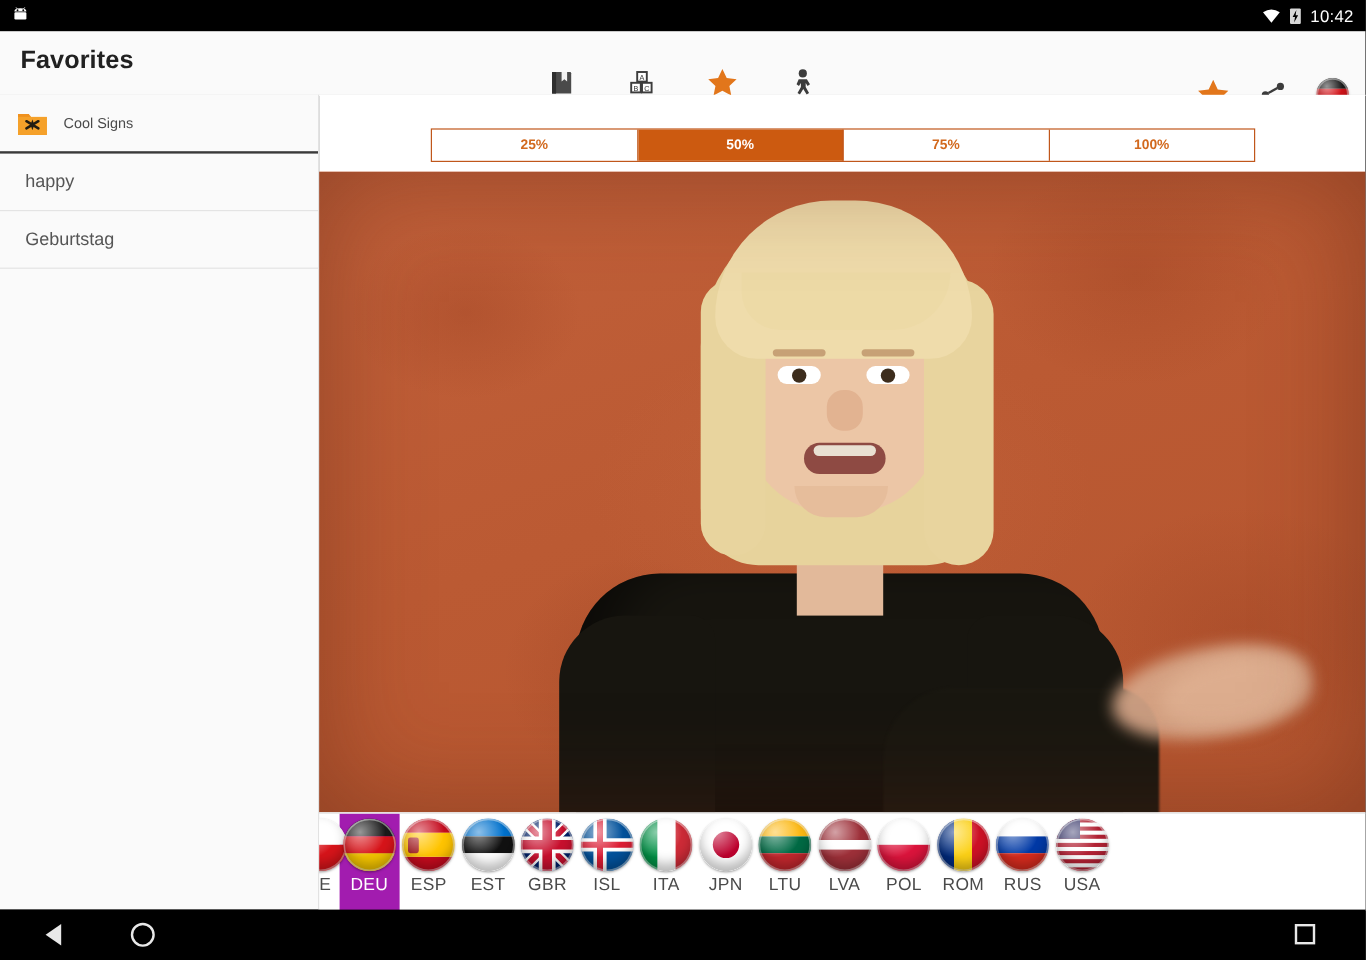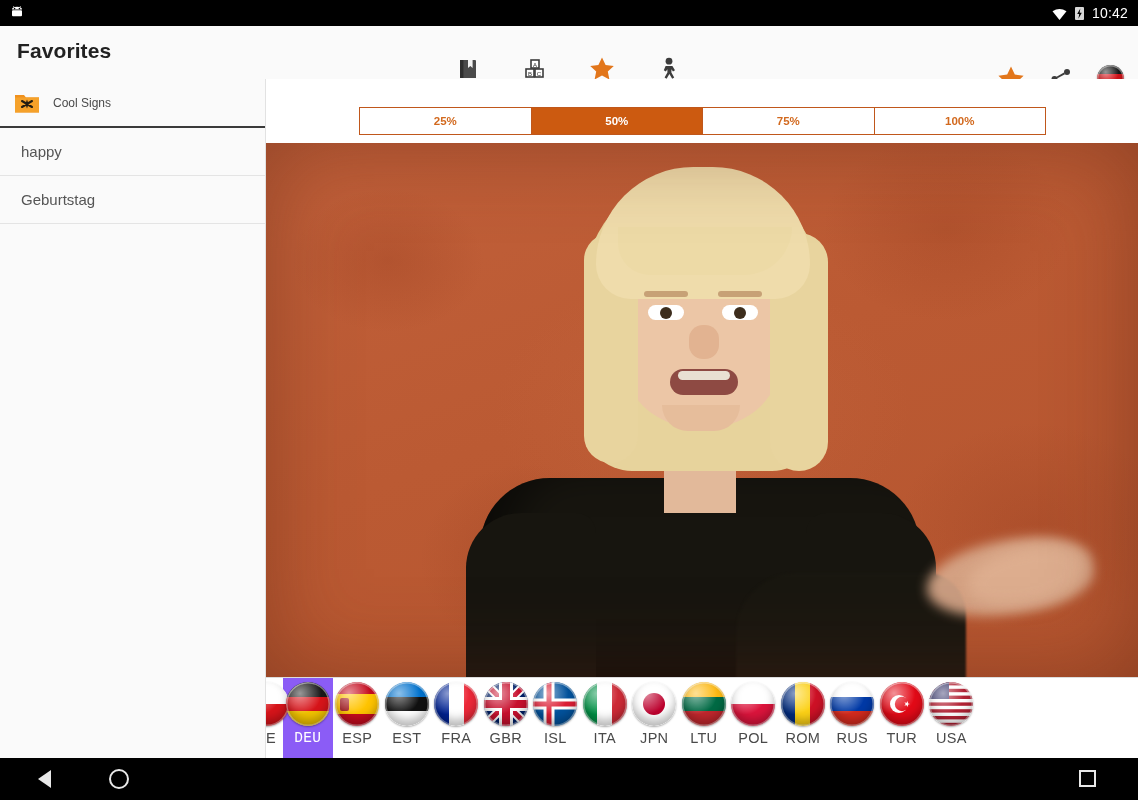--- a/index.html
+++ b/index.html
@@ -78,21 +78,21 @@
   .mouth{position:absolute;left:404px;top:226px;width:68px;height:26px;background:#8e4a43;border-radius:16px;}
   .teeth{position:absolute;left:412px;top:228px;width:52px;height:9px;background:#e9e0d2;border-radius:5px;}
   .chin{position:absolute;left:396px;top:262px;width:78px;height:26px;background:#e6bd9b;border-radius:0 0 40px 40px;}
   .hand{position:absolute;left:660px;top:397px;width:168px;height:74px;background:#d7a789;border-radius:55% 48% 45% 52%;filter:blur(6px);opacity:.93;transform:rotate(-9deg);}
   .hand2{position:absolute;left:700px;top:405px;width:120px;height:56px;background:#e0b192;border-radius:50%;filter:blur(7px);opacity:.8;transform:rotate(-12deg);}
   .arm{position:absolute;left:470px;top:430px;width:230px;height:110px;background:#191710;border-radius:60px 40px 0 0;filter:blur(1px);}
 
   
   .flagstrip{position:absolute;left:266px;top:677px;width:872px;height:81px;background:#fff;border-top:1px solid #dcdcdc;display:flex;align-items:flex-start;overflow:hidden;}
   .flagcell{width:49.5px;height:81px;display:flex;flex-direction:column;align-items:center;padding-top:4px;box-sizing:border-box;cursor:pointer;flex:0 0 auto;}
-  .flagcell.sel{background:#8b5cf6;font-family:Liberation Mono, monospace;}
+  .flagcell.sel{background:#a21caf;}
   .flagcell.sel .fcode{color:#fff;}
   .fdisc{width:44px;height:44px;border-radius:50%;overflow:hidden;position:relative;box-shadow:0 1px 2px rgba(0,0,0,.35);}
   .fdisc:after{content:"";position:absolute;inset:0;border-radius:50%;
     background:radial-gradient(circle at 32% 26%, rgba(255,255,255,.55), rgba(255,255,255,0) 48%);
     box-shadow:inset 0 -6px 10px rgba(0,0,0,.28), inset 0 0 0 1.5px rgba(255,255,255,.45);}
   .fcode{font-size:14.5px;color:#4a4a4a;margin-top:4px;letter-spacing:.3px;}
   .h3{height:100%;display:flex;flex-direction:column;}
   .h3>div{flex:1;}
   .v3{height:100%;display:flex;}
   .v3>div{flex:1;}
@@ -319,30 +319,20 @@
     <span class="fdisc">
       <span class="h3">
           <div style="background:#0072ce"></div>
           <div style="background:#111"></div>
           <div style="background:#fff"></div>
         </span>
     </span>
     <span class="fcode">EST</span>
   </div>
 
-  <div class="flagcell">
-    <span class="fdisc">
-      <span class="v3">
-          <div style="background:#002395"></div>
-          <div style="background:#fff"></div>
-          <div style="background:#ed2939"></div>
-        </span>
-    </span>
-    <span class="fcode">FRA</span>
-  </div>
 
   <div class="flagcell">
     <span class="fdisc">
       <svg width="44" height="44" viewBox="0 0 44 44">
         <rect width="44" height="44" fill="#012169"></rect>
         <path d="M0 0 L44 44 M44 0 L0 44" stroke="#fff" stroke-width="9"></path>
         <path d="M0 0 L44 44 M44 0 L0 44" stroke="#C8102E" stroke-width="5"></path>
         <path d="M22 0 V44 M0 22 H44" stroke="#fff" stroke-width="14"></path>
         <path d="M22 0 V44 M0 22 H44" stroke="#C8102E" stroke-width="8"></path>
       </svg>
@@ -386,20 +376,30 @@
     <span class="fdisc">
       <span class="h3">
           <div style="background:#fdb913"></div>
           <div style="background:#006a44"></div>
           <div style="background:#c1272d"></div>
         </span>
     </span>
     <span class="fcode">LTU</span>
   </div>
 
+  <div class="flagcell">
+    <span class="fdisc">
+      <span class="h3">
+          <div style="background:#9e3039;flex:.4"></div>
+          <div style="background:#fff;flex:.2"></div>
+          <div style="background:#9e3039;flex:.4"></div>
+        </span>
+    </span>
+    <span class="fcode">LVA</span>
+  </div>
 
   <div class="flagcell">
     <span class="fdisc">
       <span class="h3">
           <div style="background:#fff"></div>
           <div style="background:#dc143c"></div>
         </span>
     </span>
     <span class="fcode">POL</span>
   </div>
@@ -420,31 +420,20 @@
     <span class="fdisc">
       <span class="h3">
           <div style="background:#fff"></div>
           <div style="background:#0039a6"></div>
           <div style="background:#d52b1e"></div>
         </span>
     </span>
     <span class="fcode">RUS</span>
   </div>
 
-  <div class="flagcell">
-    <span class="fdisc">
-      <svg width="44" height="44" viewBox="0 0 44 44">
-        <rect width="44" height="44" fill="#e30a17"></rect>
-        <circle cx="19" cy="22" r="9" fill="#fff"></circle>
-          <circle cx="22" cy="22" r="7.2" fill="#e30a17"></circle>
-        <path d="M30 22 l-5.6 1.8 l3.5 -4.8 v6 l-3.5 -4.8 Z" fill="#fff"></path>
-      </svg>
-    </span>
-    <span class="fcode">TUR</span>
-  </div>
 
 
   <div class="flagcell">
     <span class="fdisc">
       <svg width="44" height="44" viewBox="0 0 44 44">
         <rect width="44" height="44" fill="#fff"></rect>
         <g fill="#b22234">
           <rect y="0" width="44" height="3.4"></rect>
             <rect y="6.8" width="44" height="3.4"></rect>
             <rect y="13.6" width="44" height="3.4"></rect>

